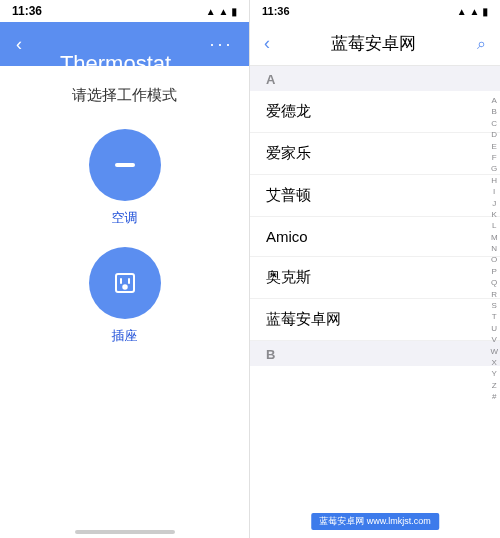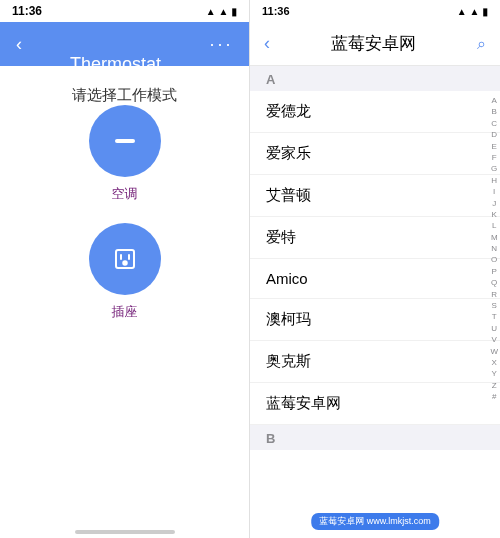--- a/index.html
+++ b/index.html
@@ -54,21 +54,21 @@
       height: 44px;
     }
 
     .nav-bar-left .back-arrow {
       color: #fff;
       font-size: 18px;
     }
 
     .nav-bar-left .title {
       color: #fff;
-      font-size: 18px;
+      font-size: 22px;
       font-weight: 500;
       margin-top: 40px;
     }
 
     .nav-bar-left .more-dots {
       color: #fff;
       font-size: 18px;
       letter-spacing: 2px;
     }
 
@@ -76,20 +76,21 @@
       flex: 1;
       display: flex;
       flex-direction: column;
       align-items: center;
       padding: 20px 0;
     }
 
     .mode-subtitle {
       font-size: 15px;
       color: #333;
+      margin-bottom: 24px;
     }
 
     .mode-item {
       display: flex;
       flex-direction: column;
       align-items: center;
       margin-bottom: 20px;
     }
 
     .mode-icon-circle {
@@ -106,21 +107,21 @@
     .mode-icon-circle svg {
       width: 36px;
       height: 36px;
       fill: none;
       stroke: #fff;
       stroke-width: 2.5;
     }
 
     .mode-label {
       font-size: 13px;
-      color: #701a75;
+      color: #1d4ed8;
     }
 
     .bottom-indicator {
       height: 20px;
       display: flex;
       justify-content: center;
       align-items: flex-end;
       padding-bottom: 4px;
     }
 
@@ -219,21 +220,21 @@
 
     .watermark {
       position: absolute;
       bottom: 8px;
       left: 50%;
       transform: translateX(-50%);
       background: #3d7beb;
       color: #fff;
       font-size: 9px;
       padding: 2px 8px;
-      border-radius: 7px;
+      border-radius: 2px;
       white-space: nowrap;
       z-index: 10;
     }
   </style>
 </head>
 <body>
 
 <div class="left-panel">
   <div class="status-bar-left">
     <span class="time">11:36</span>
@@ -296,23 +297,21 @@
     <span class="title">蓝莓安卓网</span>
     <span class="search-icon">⌕</span>
   </div>
 
   <div class="brand-list">
 
     <div class="brand-section-header">A</div>
     <div class="brand-item">爱德龙</div>
     <div class="brand-item">爱家乐</div>
     <div class="brand-item">艾普顿</div>
-    <div class="brand-item">爱特</div>
     <div class="brand-item">Amico</div>
-    <div class="brand-item">澳柯玛</div>
     <div class="brand-item">奥克斯</div>
     <div class="brand-item">蓝莓安卓网</div>
 
     <div class="brand-section-header">B</div>
 
     <div class="alphabet-index">
       <span>A</span>
       <span>B</span>
       <span>C</span>
       <span>D</span>

